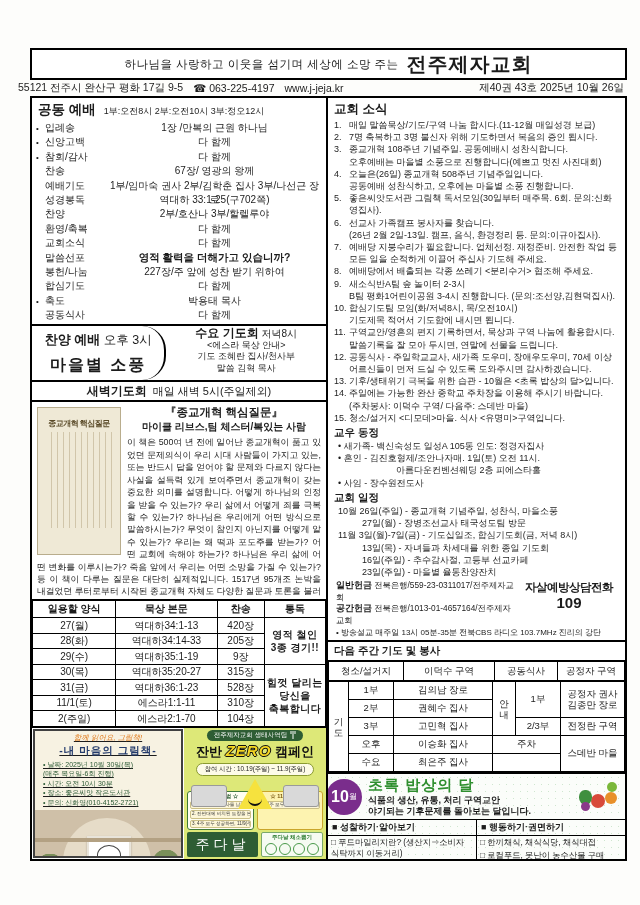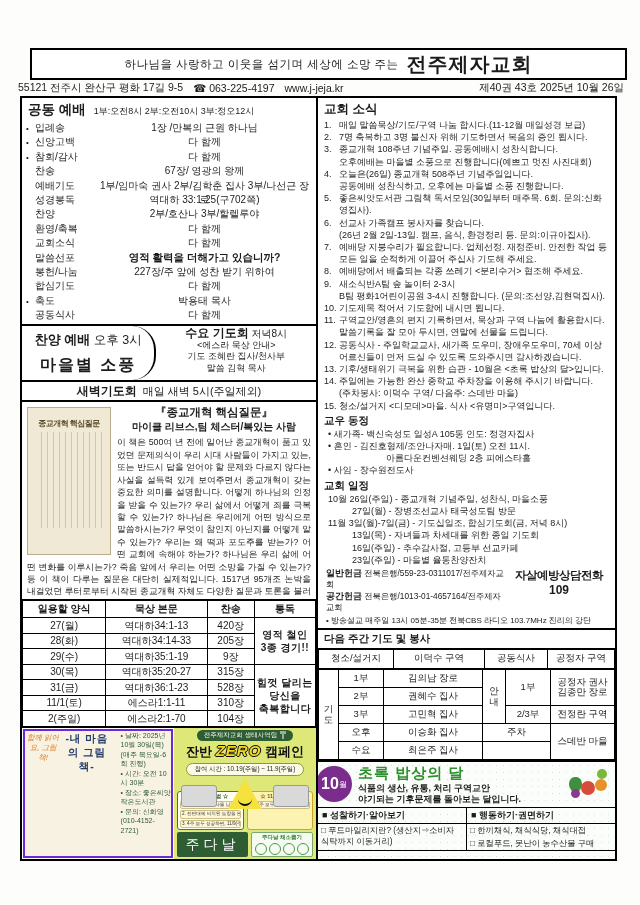--- a/index.html
+++ b/index.html
@@ -9,21 +9,21 @@
   
   .title-box{position:absolute;left:30px;top:48px;width:593px;height:28px;border:2px solid #000;
              display:flex;align-items:center;justify-content:center;gap:8px;background:#fff;}
   .slogan{font-size:11.5px;letter-spacing:.5px;}
   .church{font-size:20px;font-weight:bold;letter-spacing:1px;}
   .addr-row{position:absolute;left:18px;top:80px;width:606px;height:15px;display:flex;align-items:center;
             font-size:10.5px;white-space:nowrap;}
   .addr-row .gap{width:10px;}
   .addr-row .issue{margin-left:auto;}
   
-  .main-box{position:absolute;left:20px;top:96px;width:593px;height:761px;border:2px solid #000;background:#fff;
+  .main-box{position:absolute;left:30px;top:96px;width:593px;height:761px;border:2px solid #000;background:#fff;
             display:flex;}
   .col-left{width:294px;display:flex;flex-direction:column;}
   .col-right{flex:1;border-left:2px solid #000;display:flex;flex-direction:column;overflow:hidden;}
   
   .w-head{display:flex;align-items:baseline;padding:3px 4px 1px 6px;}
   .w-title{font-size:13.5px;font-weight:bold;margin-right:8px;}
   .w-times{font-size:9px;}
   .w-rows{flex:0 0 auto;padding:1px 4px 2px 4px;}
   .w-row{display:flex;align-items:baseline;height:14.4px;font-size:10px;}
   .w-b{width:9px;font-size:8px;}
@@ -55,21 +55,21 @@
   .bbody{font-size:8.8px;line-height:12.4px;text-align:justify;}
   
   table{border-collapse:collapse;}
   .bread{width:100%;border-top:2px solid #000;table-layout:fixed;}
   .bread th,.bread td{border:1px solid #000;font-size:10px;text-align:center;padding:0;height:14.5px;}
   .bread th{font-weight:bold;height:16px;}
   .bread .c0{width:82px;} .bread .c1{width:100px;} .bread .c2{width:46px;} .bread .c3{width:60px;}
   .brush{font-weight:bold;font-size:10.5px;white-space:pre-line;line-height:13px;letter-spacing:.5px;}
   
   .ads{flex:1;display:flex;border-top:1px solid #000;overflow:hidden;}
-  .pbad{width:146px;border:2px solid #6d28d9;margin:1px;background:#f7f2e2;display:flex;flex-direction:row;overflow:hidden;}
+  .pbad{width:146px;border:2px solid #404040;margin:1px;background:#f7f2e2;display:flex;flex-direction:column;overflow:hidden;text-decoration:underline;}
   .pb-tag{color:#e07818;font-size:7.5px;text-align:center;font-style:italic;padding-top:2px;}
   .pb-title{color:#233a6b;font-weight:bold;font-size:10.5px;text-align:center;letter-spacing:1px;padding:1px 0 2px;}
   .pb-lines{color:#2c5a35;font-size:7px;line-height:9.5px;padding-left:8px;}
   .pb-photo{flex:1;margin-top:3px;position:relative;background:#cfc0a8;overflow:hidden;}
   .pb-arch{position:absolute;left:28px;top:8px;width:88px;height:120px;background:#e6dcc8;border-radius:44px 44px 0 0;}
   .pb-frame{position:absolute;left:52px;top:26px;width:40px;height:40px;background:#fff;border:2px solid #e8e4da;box-shadow:0 1px 2px rgba(0,0,0,.25);}
   .pb-sketch{position:absolute;left:8px;top:7px;width:22px;height:18px;border:1.5px solid #444;border-radius:50% 50% 40% 40%;}
   .pb-plant1,.pb-plant2{position:absolute;width:26px;height:44px;background:radial-gradient(circle at 50% 30%,#7a8f5a 0 40%,transparent 42%),radial-gradient(circle at 30% 60%,#8aa061 0 35%,transparent 37%),radial-gradient(circle at 70% 55%,#6d8250 0 35%,transparent 37%);}
   .pb-plant1{left:2px;top:44px;} .pb-plant2{right:2px;top:40px;}
   .pb-shelf{position:absolute;left:0;right:0;bottom:14px;height:4px;background:#b3a183;}
@@ -106,21 +106,21 @@
   .sub-head{font-size:10.5px;font-weight:bold;padding:2px 6px 0 6px;}
   .plain{padding:0 4px 0 10px;font-size:9px;line-height:12.2px;}
   .plain .ind{padding-left:24px;}
   .plain .ind2{padding-left:58px;}
   
   .off-wrap{display:flex;padding:2px 4px 0 8px;}
   .off-lines{flex:1;font-size:8.3px;line-height:11.5px;}
   .off-lines b{font-size:9px;}
   .hotline{width:104px;text-align:center;}
   .hotline .h1{font-size:11.5px;font-weight:bold;letter-spacing:-0.5px;}
-  .hotline .h2{font-size:12px;font-weight:bold;line-height:15px;}
+  .hotline .h2{font-size:15px;font-weight:bold;line-height:15px;}
   .bcast{font-size:8px;padding:1px 4px 2px 8px;border-bottom:2px solid #000;}
   
   .nw-title{font-size:10.5px;font-weight:bold;padding:2px 6px;border-bottom:1px solid #000;}
   .nw1{width:100%;table-layout:fixed;}
   .nw1 td{border:1px solid #000;font-size:9.5px;text-align:center;height:16px;}
   .nw2{width:100%;table-layout:fixed;}
   .nw2 td{border:1px solid #000;font-size:9.5px;text-align:center;height:15px;}
   .vlabel{white-space:pre-line;font-size:9.5px;line-height:11px;}
   .pre{white-space:pre-line;line-height:10.5px;}
   
@@ -454,20 +454,21 @@
         <div class="nitem">
             <span class="nnum">9.</span>
             <div class="ntxt">
               <div>새소식반A팀 숲 놀이터 2-3시</div>
               <div>B팀 평화1어린이공원 3-4시 진행합니다. (문의:조선양,김현덕집사).</div>
             </div>
           </div>
         <div class="nitem">
             <span class="nnum">10.</span>
             <div class="ntxt">
+              <div>합심기도팀 모임(화/저녁8시, 목/오전10시)</div>
               <div>기도제목 적어서 기도함에 내시면 됩니다.</div>
             </div>
           </div>
         <div class="nitem">
             <span class="nnum">11.</span>
             <div class="ntxt">
               <div>구역교안/영혼의 편지 기록하면서, 묵상과 구역 나눔에 활용합시다.</div>
               <div>말씀기록을 잘 모아 두시면, 연말에 선물을 드립니다.</div>
             </div>
           </div>

